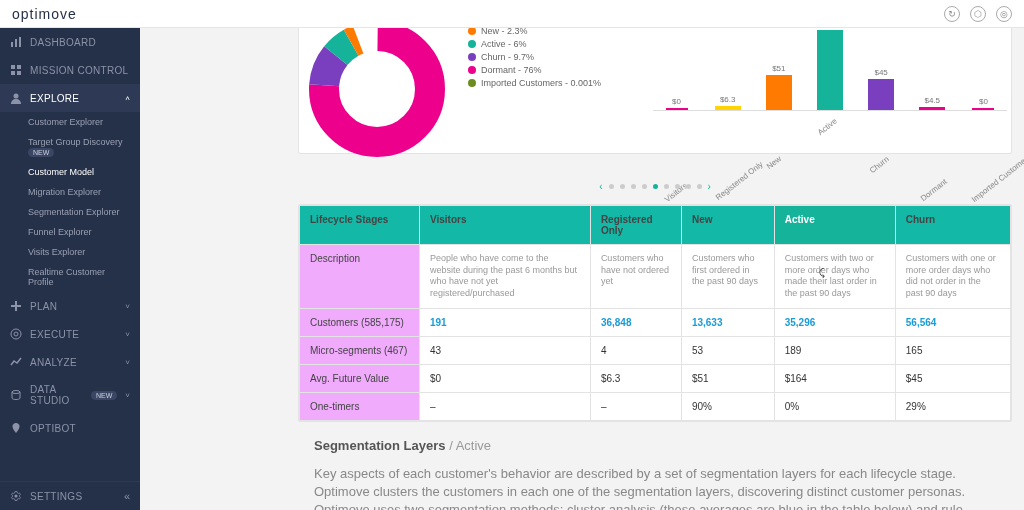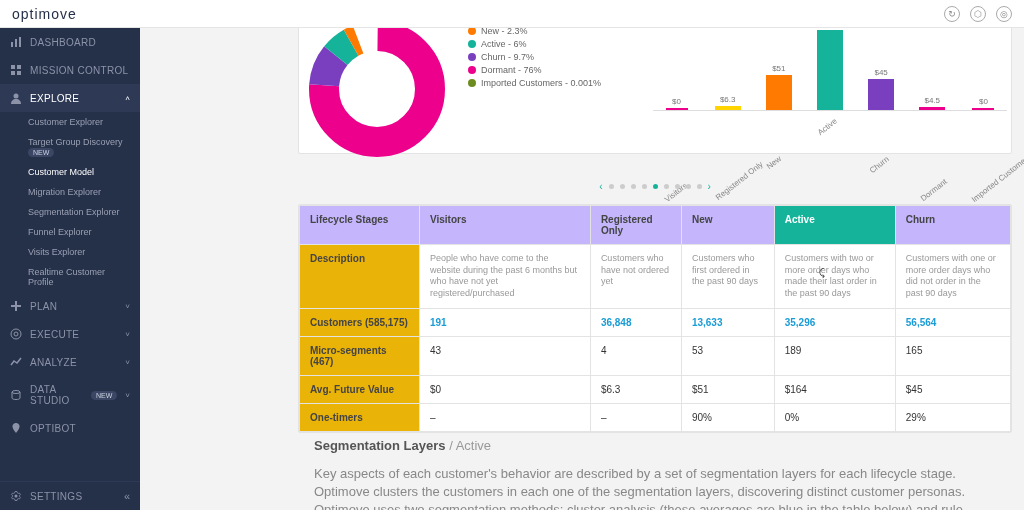--- a/index.html
+++ b/index.html
@@ -34,23 +34,23 @@
 .bar{width:26px}
 .bar-tiny{height:2px;background:#ec008c;width:22px}
 .bar-lbl{font-size:8px;color:#888;transform:rotate(-38deg);transform-origin:top left;white-space:nowrap;position:absolute;top:100px;left:6px}
 .pager{position:absolute;top:140px;left:150px;right:12px;height:36px;display:flex;align-items:center;justify-content:center;gap:6px}
 .pager-dot{width:5px;height:5px;border-radius:50%;background:#ccc}
 .pager-dot.on{background:#14b39a}
 .pager-arrow{color:#14b39a;font-size:10px;cursor:pointer}
 .table-card{position:absolute;top:176px;left:150px;right:12px}
 table{width:100%;border-collapse:collapse;font-size:10px}
 th,td{border:1px solid #e3e3e3;padding:8px 10px;text-align:left;vertical-align:top}
-th{font-weight:bold;color:#444;background:#c4b5fd}
+th{font-weight:bold;color:#444;background:#14b8a6}
 th.active-col{background:#14b39a;color:#fff}
-.row-label{font-weight:bold;color:#444;background:#eab308;width:120px}
+.row-label{font-weight:normal;color:#444;background:#f0abfc;width:120px}
 .desc-cell{color:#999;font-size:9px;line-height:1.3}
 .cust-val{color:#1a9cd6;font-weight:bold}
 .seg-section{position:absolute;top:400px;left:150px;right:12px;padding:10px 16px}
 .seg-title{font-size:13px;color:#555;font-weight:bold}
 .seg-title .sub{color:#999;font-weight:normal}
 .seg-desc{font-size:13px;color:#888;margin-top:12px;line-height:1.4;max-width:720px}
 .tabs{position:absolute;top:480px;left:150px;right:12px;display:flex;gap:4px;padding:0 16px}
 .tab{padding:6px 10px;font-size:9px;color:#888;cursor:pointer;border-bottom:2px solid transparent;white-space:nowrap}
 .tab.sel{color:#333;font-weight:bold;border-bottom-color:#333}
 .cursor-icon{position:absolute;font-size:10px;color:#333}

